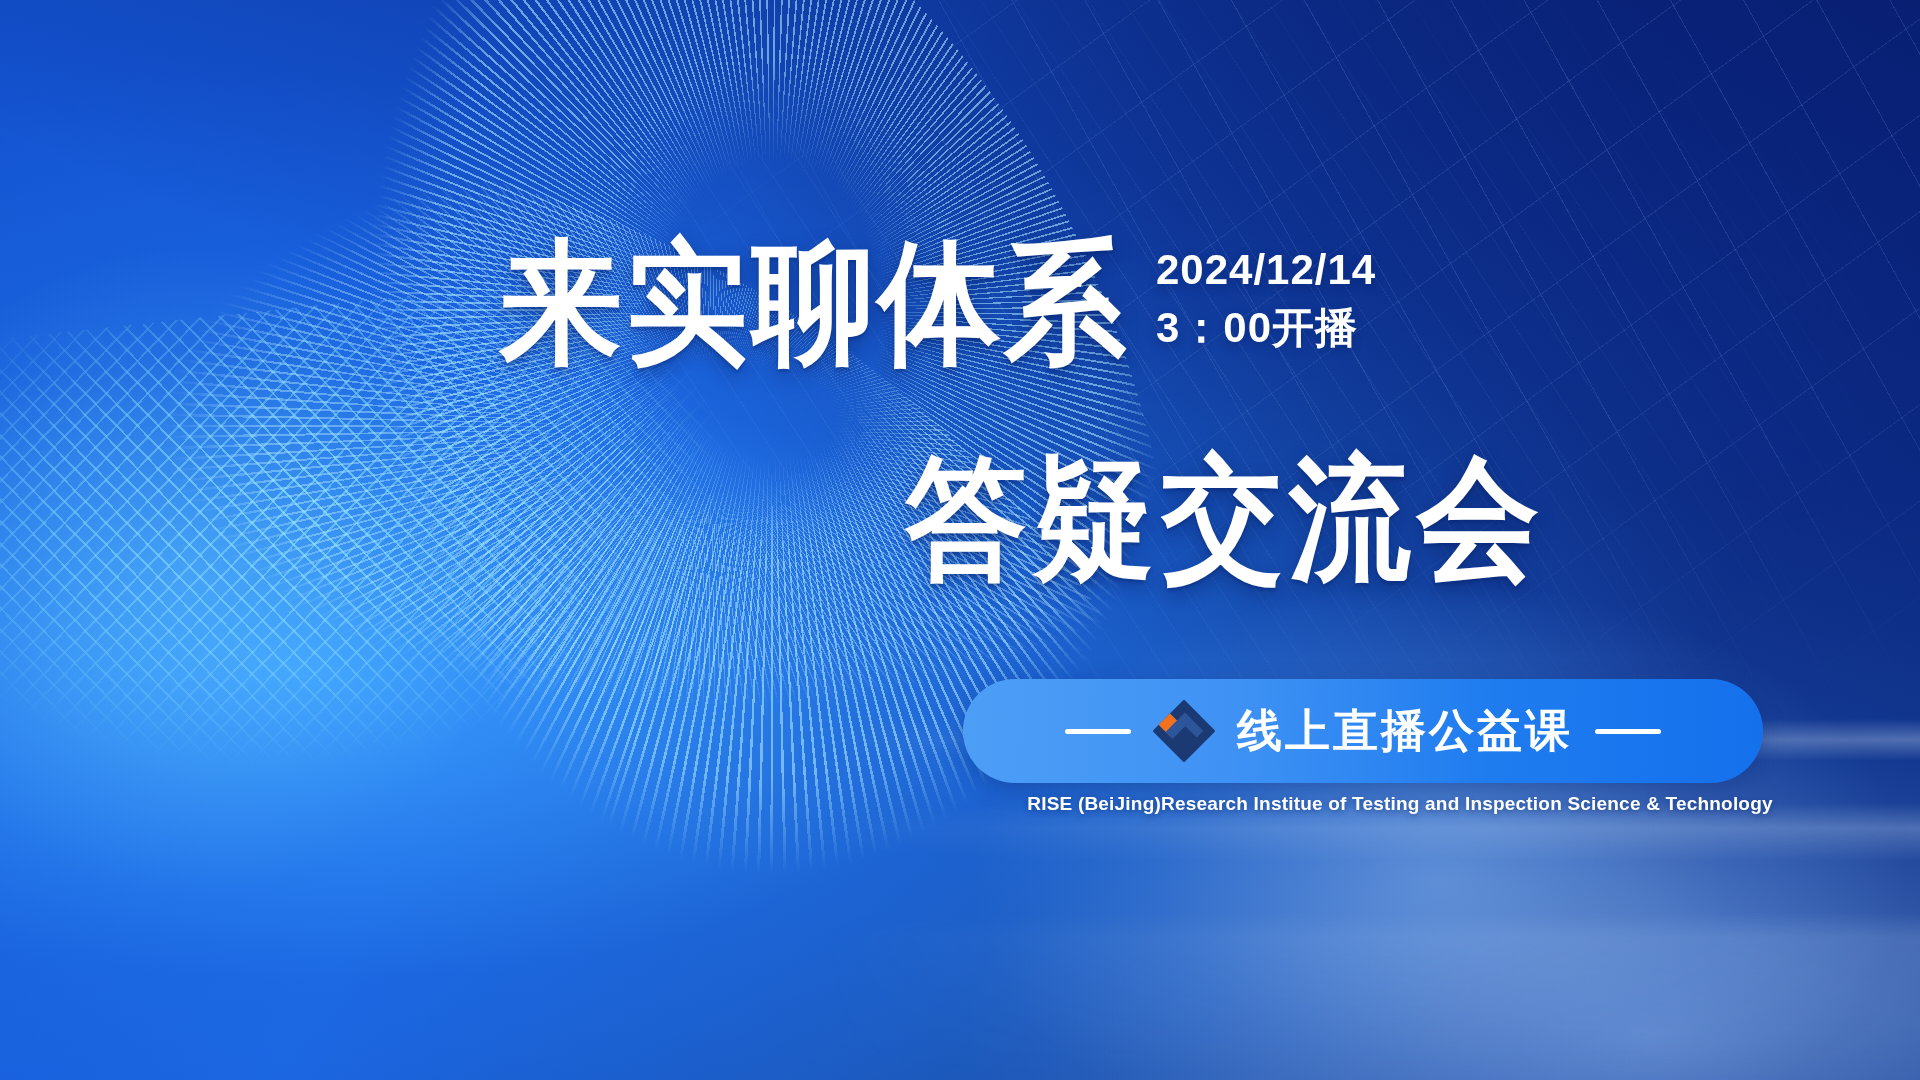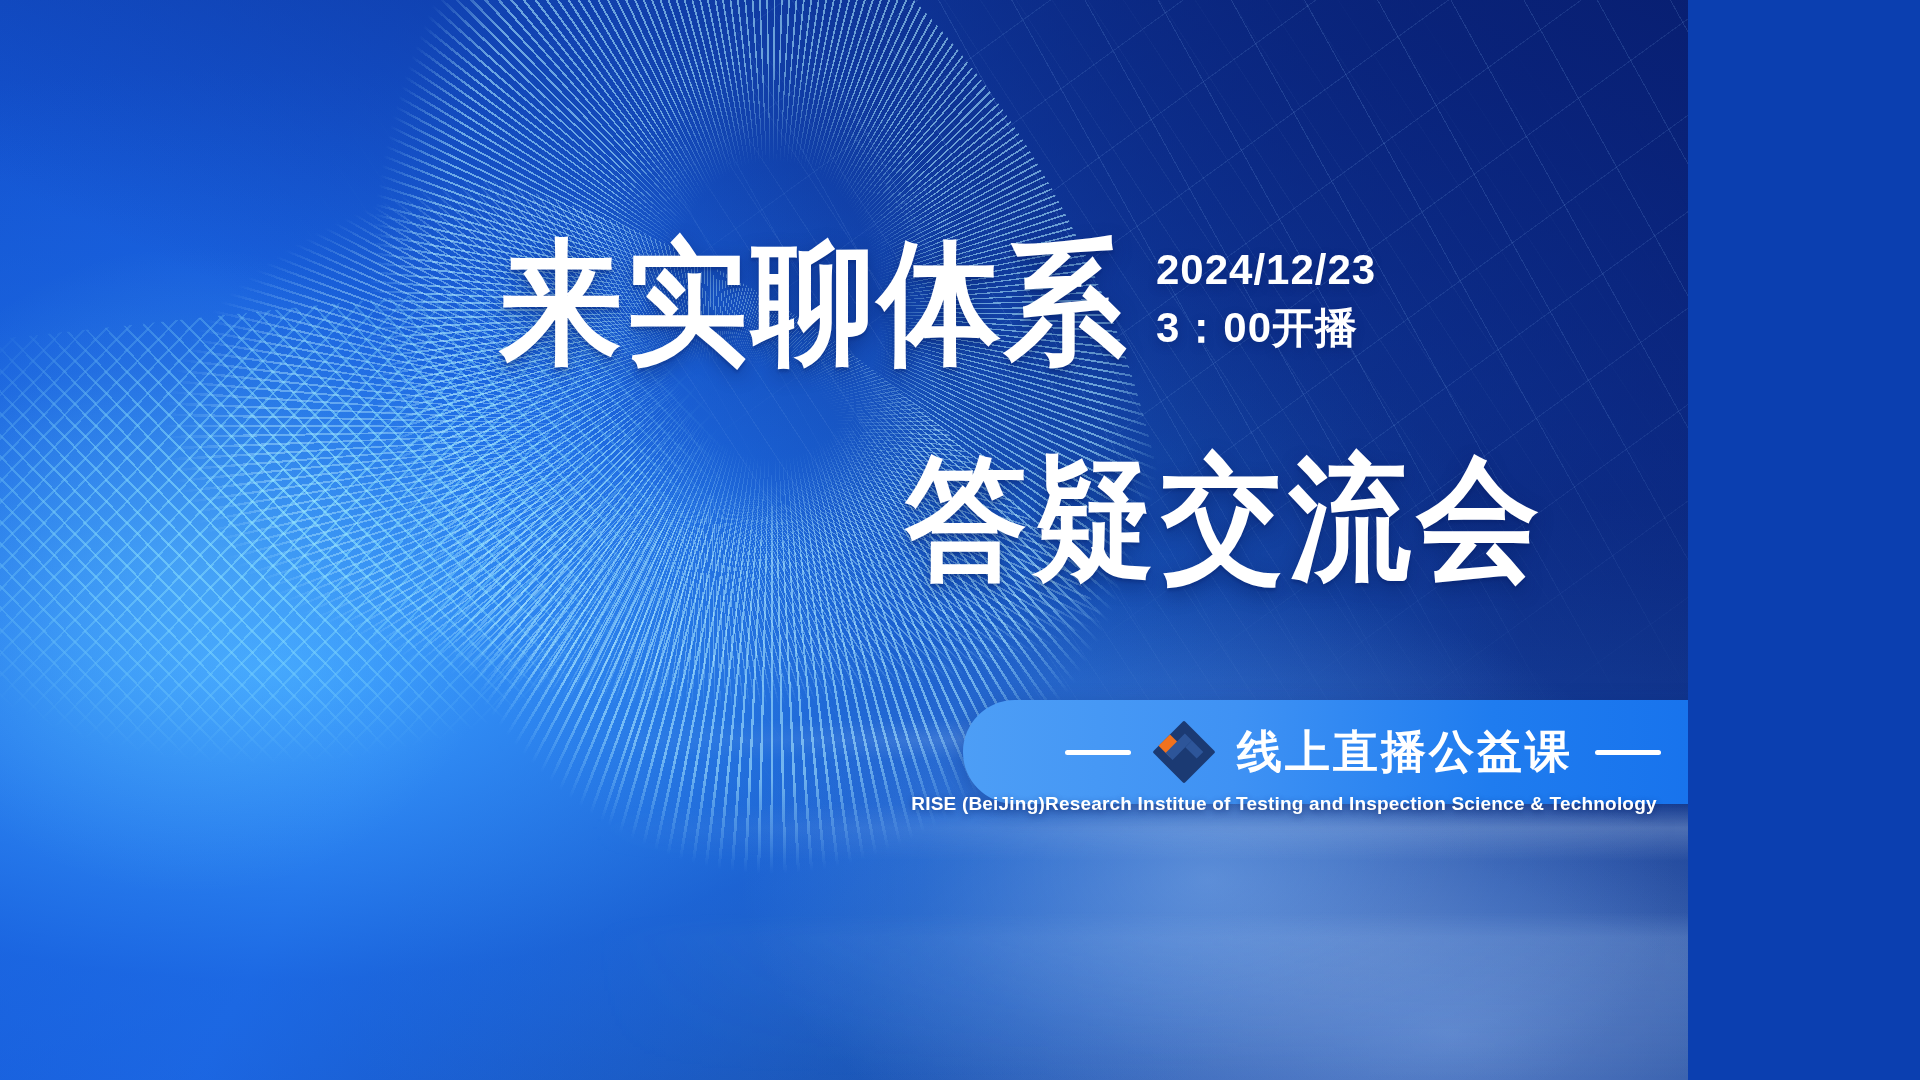--- a/index.html
+++ b/index.html
@@ -1,19 +1,19 @@
 <!DOCTYPE html>
 <html><head>
 <meta charset="utf-8">
 <style>
   * { margin:0; padding:0; box-sizing:border-box; }
   html,body{ width:1920px; height:1080px; overflow:hidden; background:#0b3fb0; }
 
   .banner{
-    position:relative; width:1688px; height:1080px; overflow:hidden;
+    position:relative; width:1920px; height:1080px; overflow:hidden;
     font-family:"Liberation Sans","DejaVu Sans",sans-serif;
     background:
       radial-gradient(120% 90% at 16% 62%, rgba(60,160,255,.95) 0%, rgba(30,110,230,.55) 32%, rgba(12,58,170,0) 62%),
       radial-gradient(90% 70% at 86% 96%, rgba(150,195,255,.55) 0%, rgba(60,140,240,.20) 40%, rgba(10,50,160,0) 72%),
       radial-gradient(80% 60% at 92% 6%, rgba(10,40,140,.85) 0%, rgba(12,50,165,0) 70%),
       linear-gradient(118deg, #1352cf 0%, #1558d8 18%, #1a62e0 34%, #14459f 62%, #0e2f86 82%, #0b2a7c 100%);
   }
 
   
   .layer{ position:absolute; inset:0; pointer-events:none; }
@@ -122,21 +122,21 @@
 
   .headline-sub{
     position:absolute; left:905px; top:452px;
     font-size:122px; line-height:1; font-weight:800; color:#fff; letter-spacing:6px;
     font-family:"DejaVu Sans","Liberation Sans",sans-serif;
     text-shadow:0 6px 18px rgba(4,28,96,.42), 0 2px 3px rgba(4,28,96,.30);
     white-space:nowrap; transform:scaleY(1.1); transform-origin:top left;
   }
 
   .pill{
-    position:absolute; left:963px; top:700px; width:800px; height:104px;
+    position:absolute; left:963px; top:679px; width:800px; height:104px;
     border-radius:52px; display:flex; align-items:center; justify-content:center; gap:22px;
     background:linear-gradient(92deg, #4d9ef6 0%, #3f92f4 34%, #1f7cef 66%, #1570ec 100%);
     box-shadow:0 6px 22px rgba(6,36,110,.30);
   }
   .dash{ width:66px; height:5px; background:#fff; border-radius:3px; flex:none; }
   .pill-logo{ width:62px; height:62px; flex:none; }
   .pill-text{
     font-size:45px; font-weight:700; color:#fff; letter-spacing:3px; white-space:nowrap;
     font-family:"DejaVu Sans","Liberation Sans",sans-serif;
   }
@@ -165,21 +165,21 @@
   <div class="ribbon r3"></div>
   <div class="glow-br"></div>
   <div class="bands"></div>
 
   <div class="content">
 
     <div class="headline-row">
       <div class="headline-main">来实聊体系</div>
 
       <div class="datetime">
-        <div>2024/12/23</div>
+        <div>2024/12/14</div>
         <div>3：00开播</div>
       </div>
     </div>
 
     <div class="headline-sub">答疑交流会</div>
 
     <div class="pill">
       <span class="dash"></span>
 
       <span class="pill-logo">

